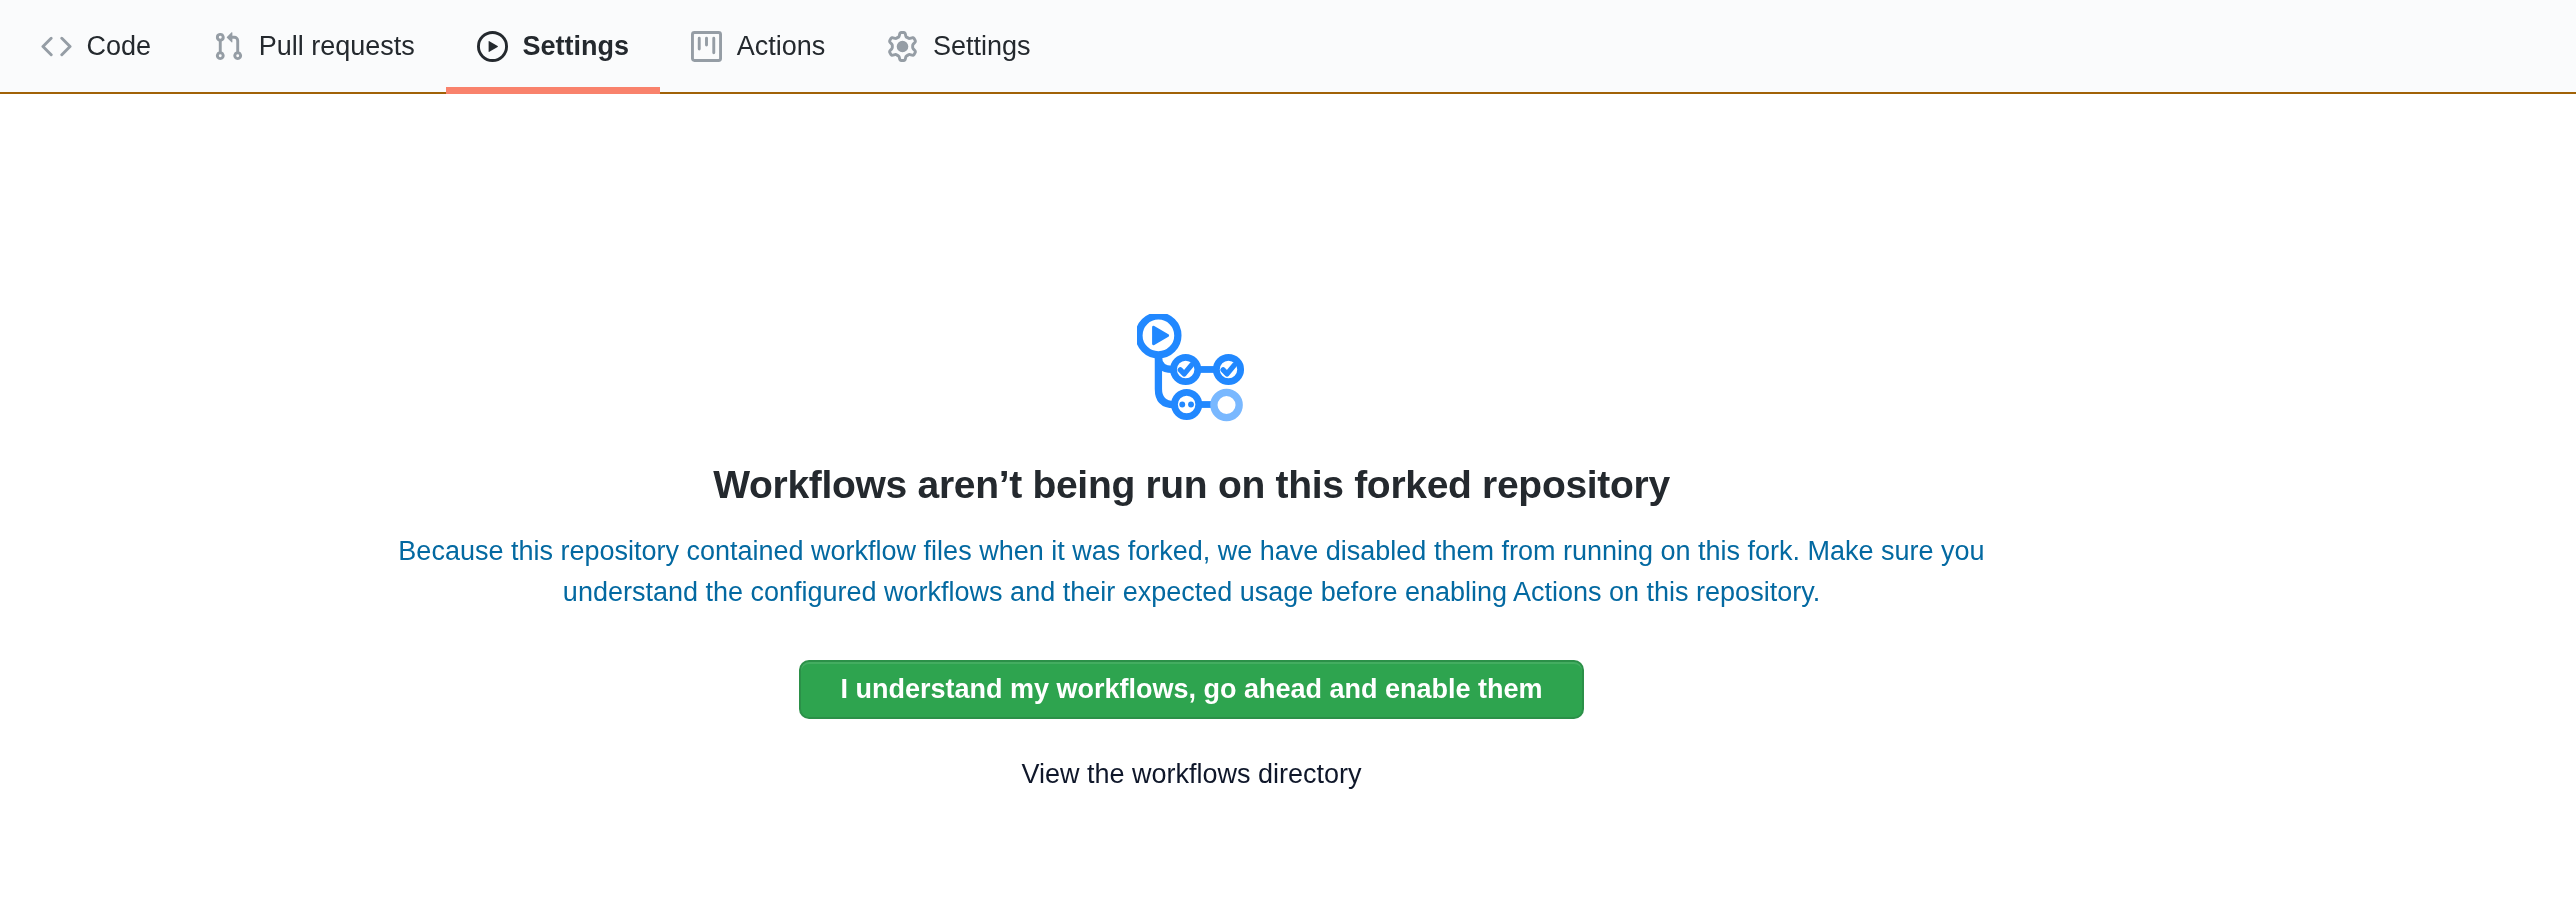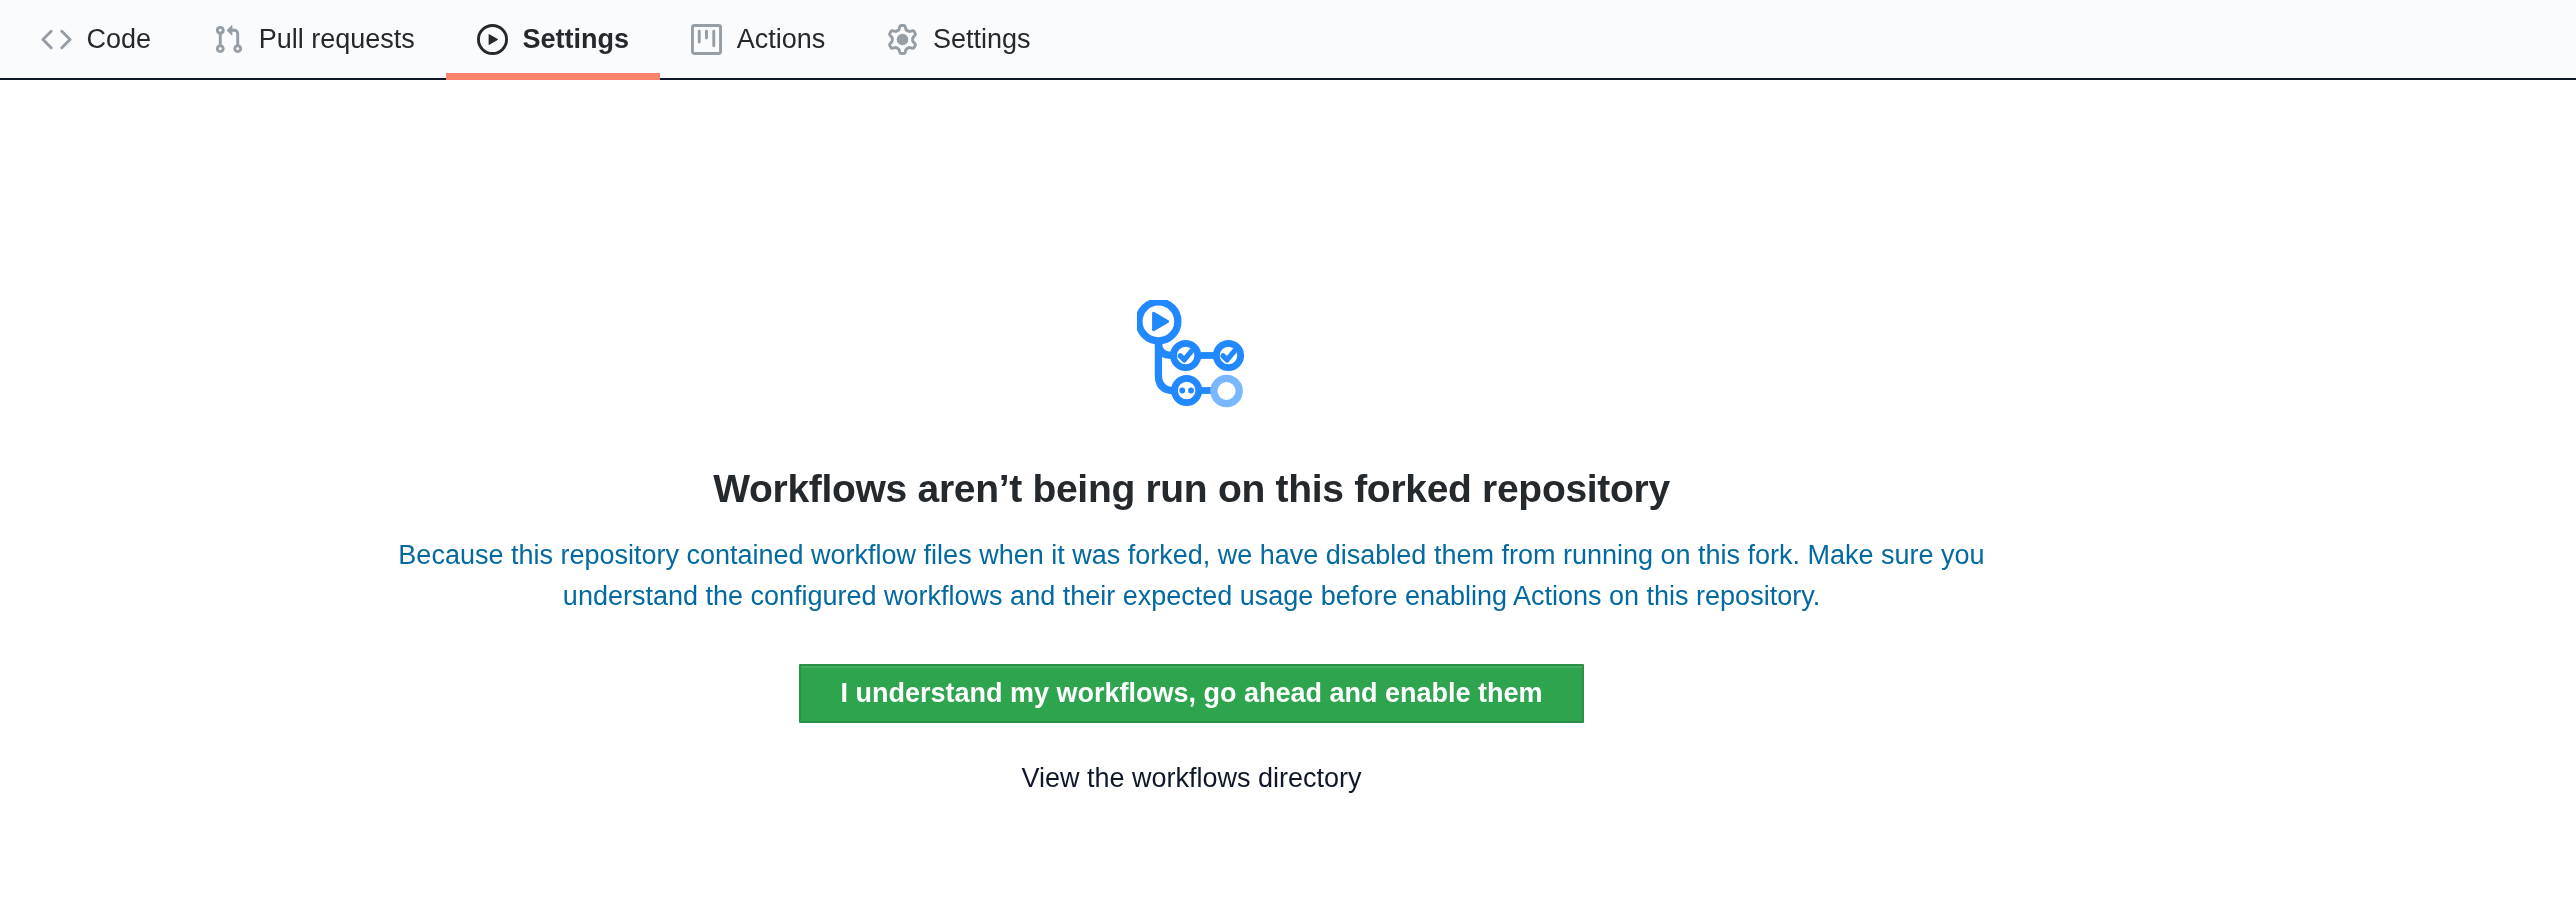--- a/index.html
+++ b/index.html
@@ -8,23 +8,23 @@
     width: 2576px;
     height: 923px;
     background: #ffffff;
     font-family: "Liberation Sans", "DejaVu Sans", sans-serif;
     color: #24292e;
     overflow: hidden;
   }
 
   
   .repo-nav {
-    height: 80px;
+    height: 94px;
     background: #fafbfc;
-    border-bottom: 2px solid #0f172a;
+    border-bottom: 2px solid #a16207;
     display: flex;
     align-items: stretch;
     padding-left: 9.8px;
   }
   .tab {
     position: relative;
     display: flex;
     align-items: center;
     gap: 14.7px;
     padding: 0 31px;
@@ -56,21 +56,21 @@
   
   .main-wrap {
     width: 2383px;            
     text-align: center;
   }
   .hero-icon {
     margin-top: 220px;
     display: inline-block;
   }
   .blankslate-heading {
-    margin: 51px 0 0;
+    margin: 33px 0 0;
     font-size: 39px;
     line-height: 49px;
     font-weight: 700;
     letter-spacing: -0.3px;
     color: #24292e;
   }
   .blankslate-desc {
     max-width: 1603px;
     margin: 21.5px auto 0;
     font-size: 27px;
@@ -80,21 +80,21 @@
   .enable-btn {
     margin-top: 47px;
     height: 59px;
     padding: 0 39px;
     font-family: "Liberation Sans", "DejaVu Sans", sans-serif;
     font-size: 27px;
     font-weight: 700;
     color: #ffffff;
     background: #2ea44f;
     border: 2px solid rgba(27, 31, 35, 0.15);
-    border-radius: 1px;
+    border-radius: 10px;
     box-shadow: inset 0 2px 0 rgba(255,255,255,0.1);
     cursor: pointer;
   }
   .workflows-link {
     display: inline-block;
     margin-top: 41px;
     font-size: 27px;
     line-height: 29px;
     color: #0f172a;
     text-decoration: none;

